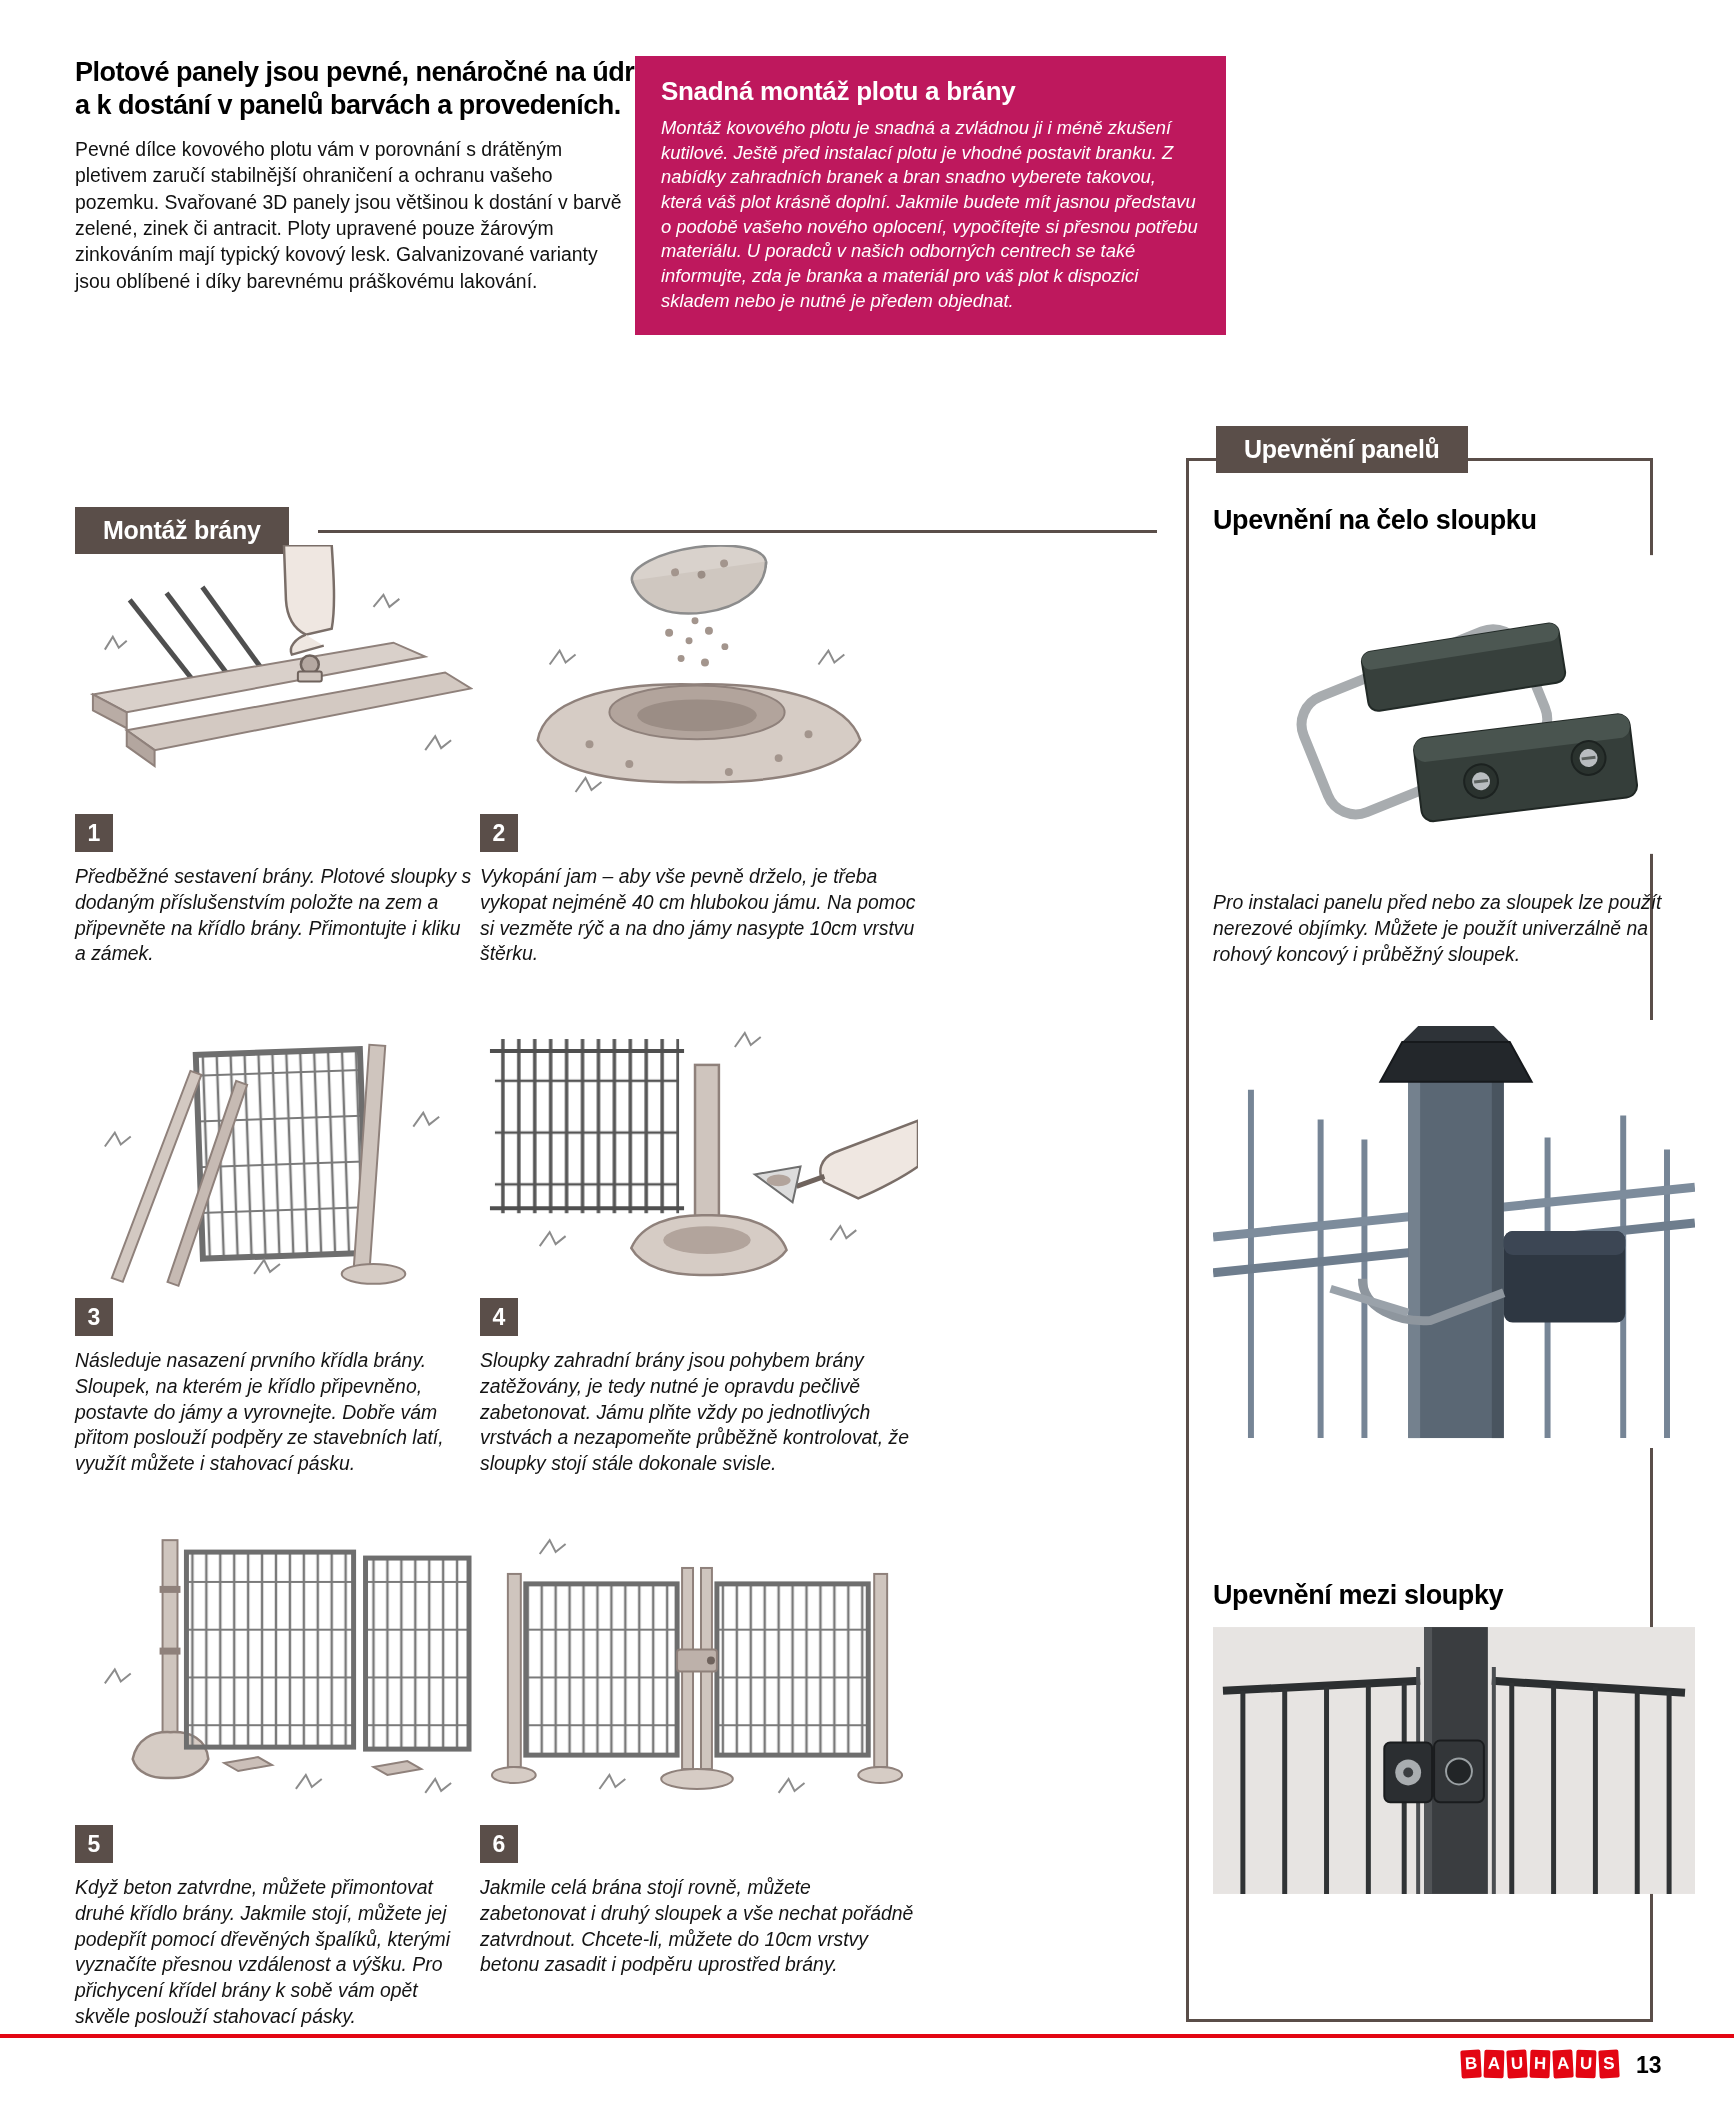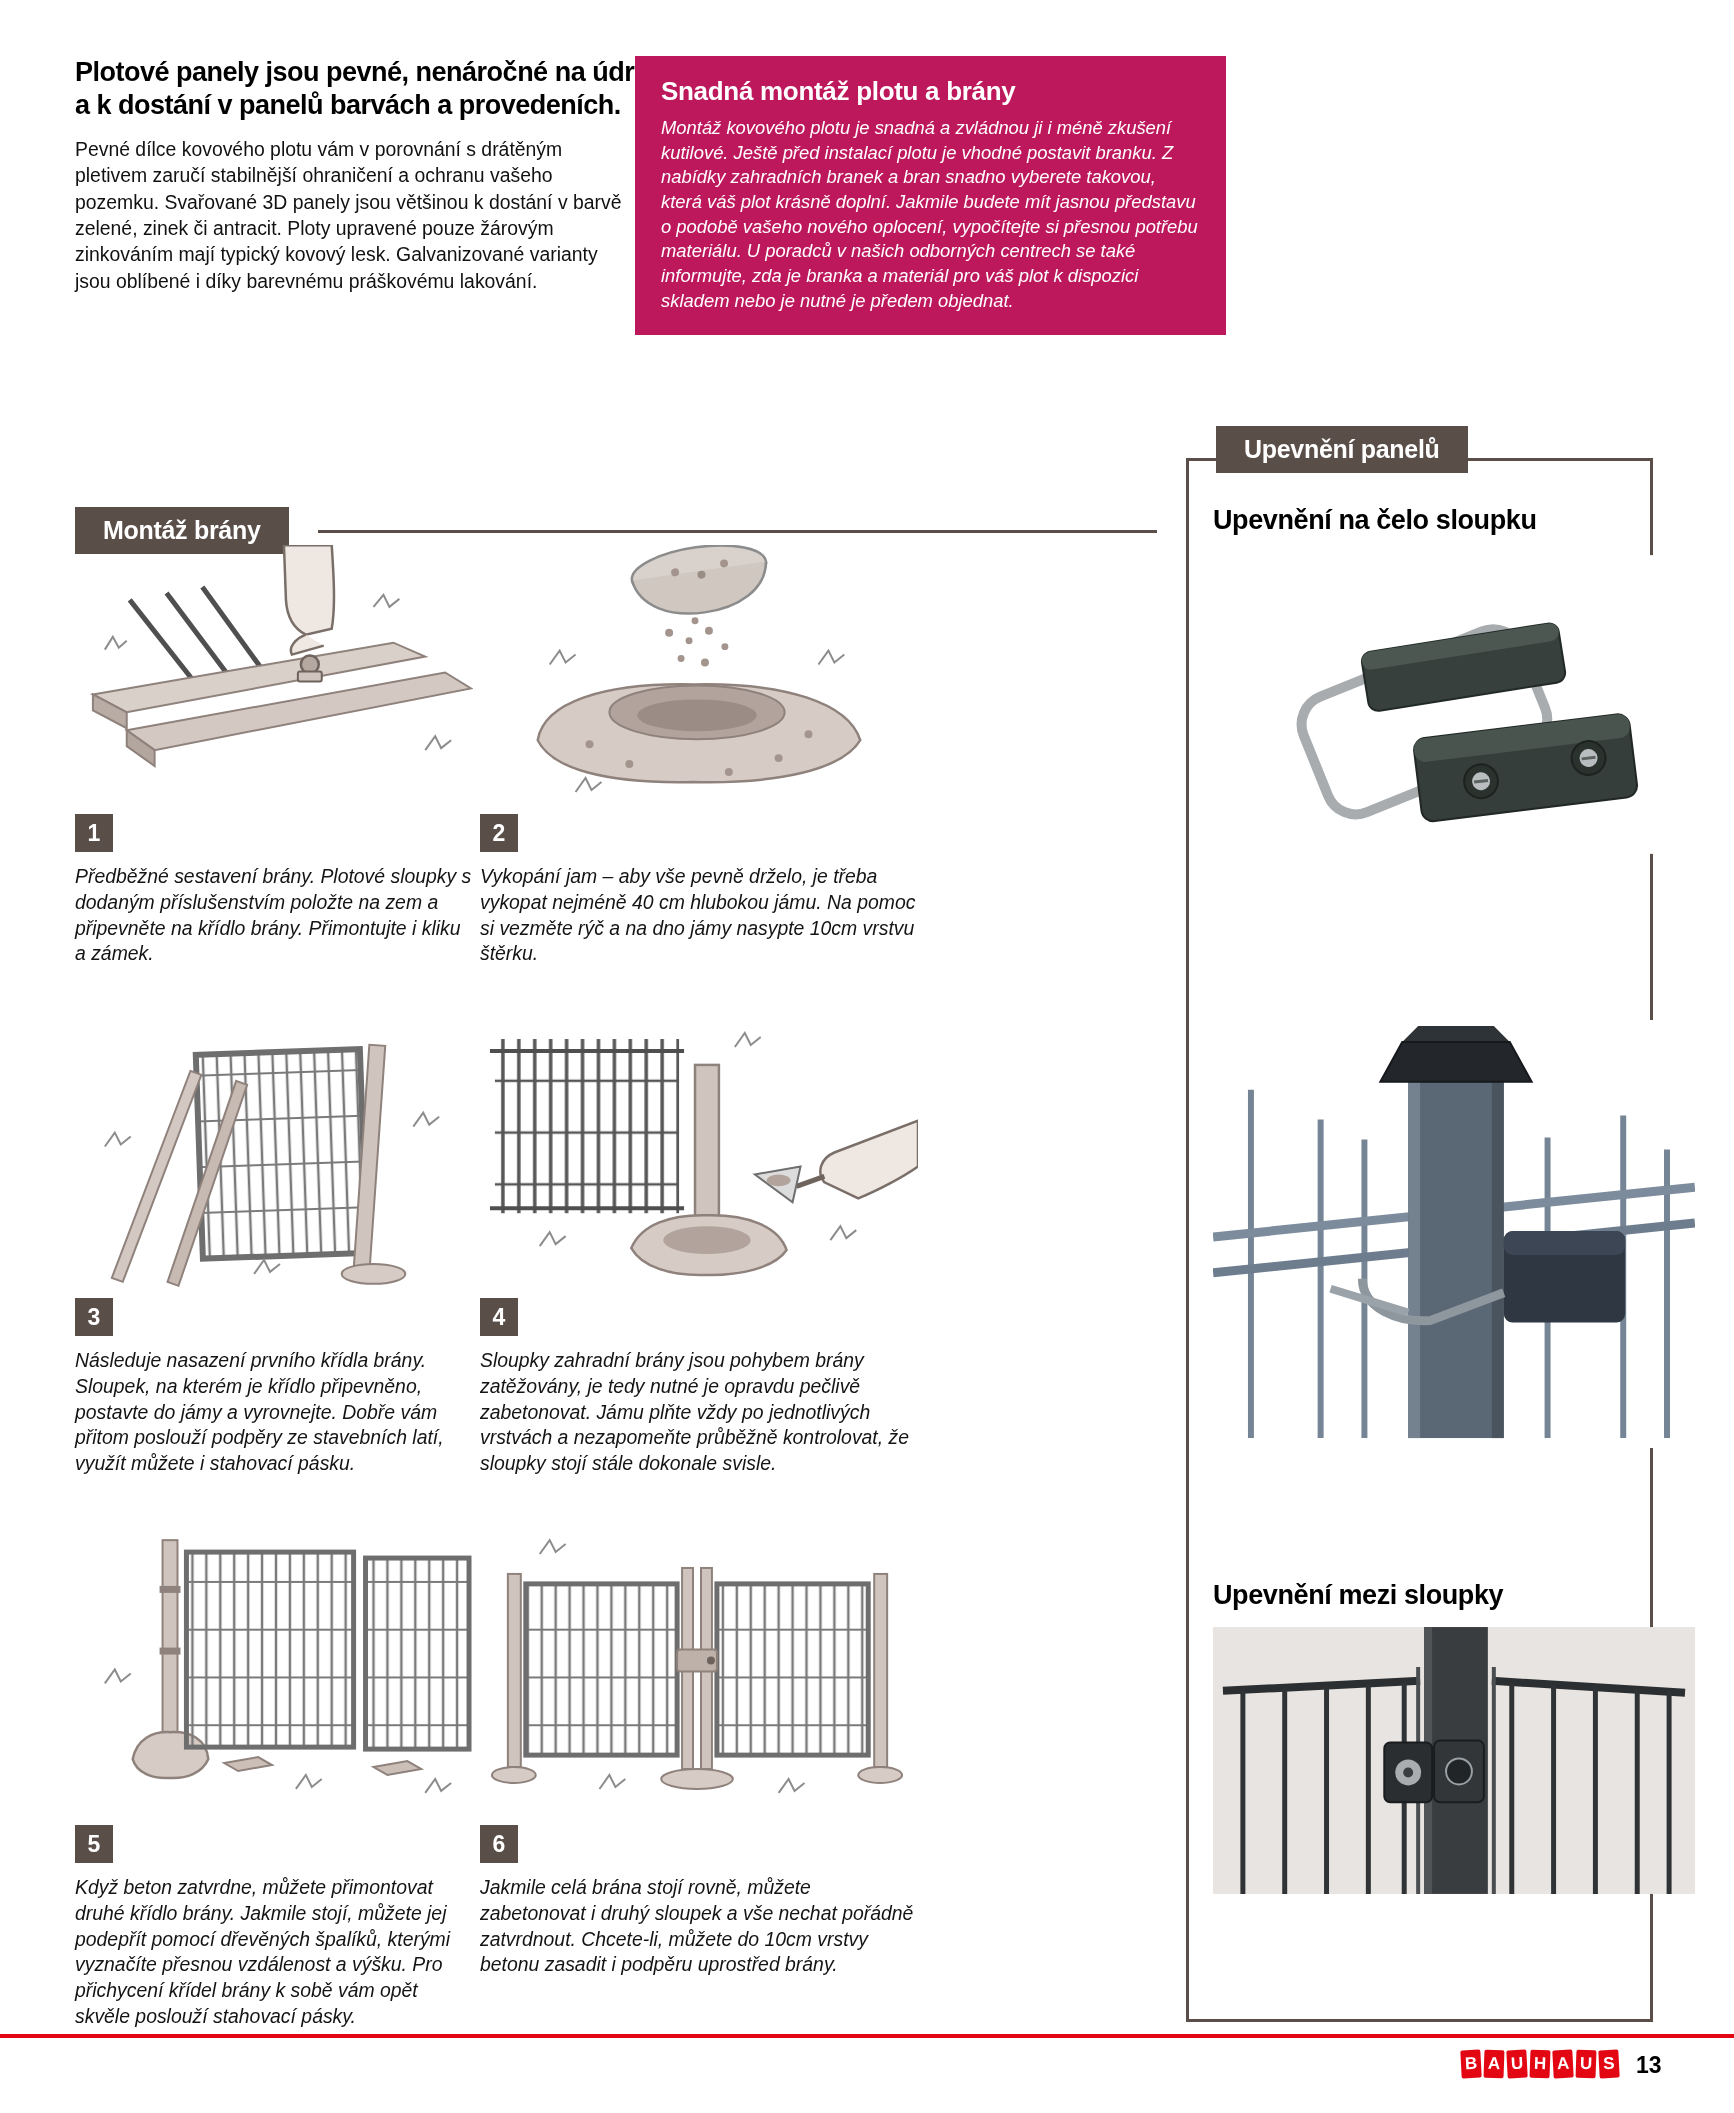--- a/index.html
+++ b/index.html
@@ -261,20 +261,21 @@
         <rect x="205" y="172" width="218" height="24" rx="11" fill="#49544f"></rect>
         <circle cx="268" cy="222" r="17" fill="#2a322e" stroke="#1c2220" stroke-width="2"></circle>
         <circle cx="268" cy="222" r="9" fill="#b9bdc0"></circle>
         <line x1="261" y1="222" x2="275" y2="222" stroke="#5b615e" stroke-width="3"></line>
         <circle cx="378" cy="212" r="17" fill="#2a322e" stroke="#1c2220" stroke-width="2"></circle>
         <circle cx="378" cy="212" r="9" fill="#b9bdc0"></circle>
         <line x1="371" y1="212" x2="385" y2="212" stroke="#5b615e" stroke-width="3"></line>
       </g>
     </svg>
 
+    <p class="caption" id="pf-cap1">Pro instalaci panelu před nebo za sloupek lze použít nerezové objímky. Můžete je použít univerzálně na rohový koncový i průběžný sloupek.</p>
 
     <svg id="photo2" width="482" height="428" viewBox="0 0 484 430">
       <rect x="0" y="0" width="484" height="430" fill="#ffffff"></rect>
       <g stroke="#768596" stroke-width="6">
         <line x1="38" y1="70" x2="38" y2="420"></line>
           <line x1="108" y1="100" x2="108" y2="420"></line>
         <line x1="152" y1="120" x2="152" y2="420"></line>
           <line x1="336" y1="118" x2="336" y2="420"></line>
         <line x1="412" y1="96" x2="412" y2="420"></line>
           <line x1="456" y1="130" x2="456" y2="420"></line>

